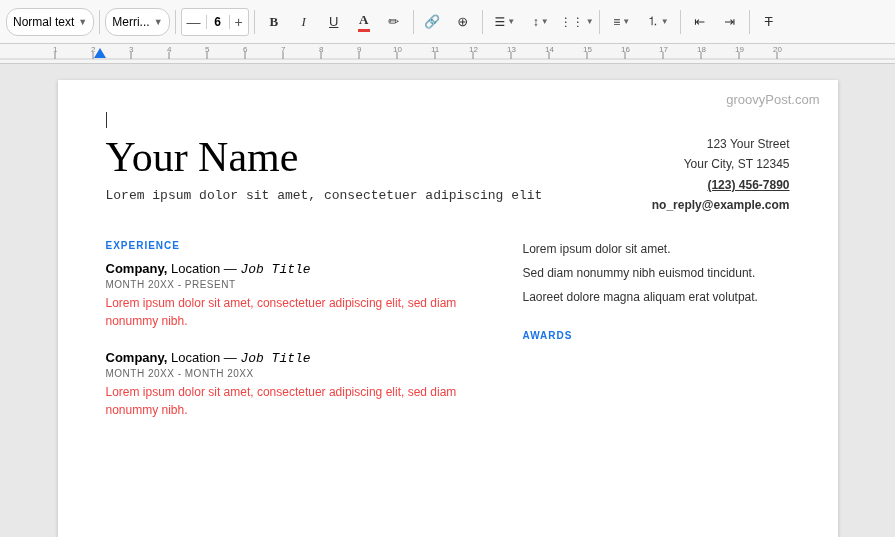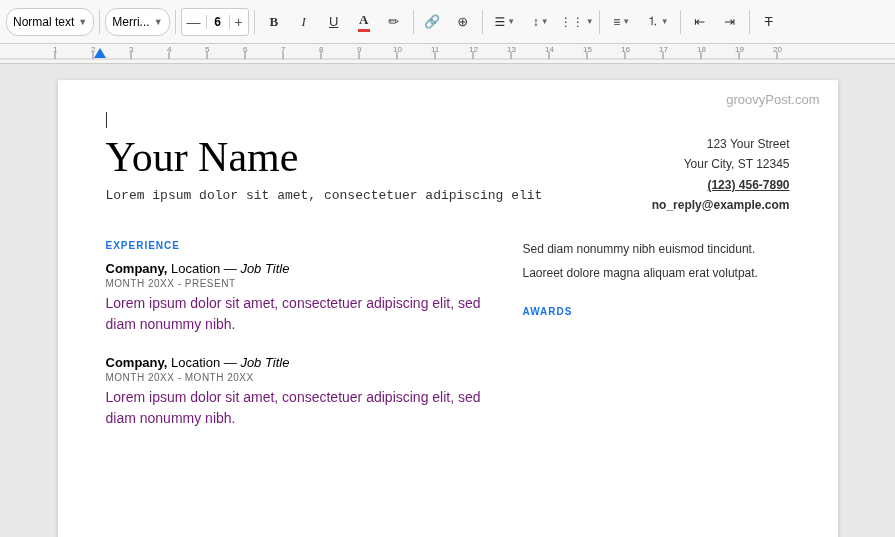--- a/index.html
+++ b/index.html
@@ -212,34 +212,34 @@
       margin-bottom: 20px;
     }
 
     .job-title-line {
       font-size: 13px;
       font-family: Arial, sans-serif;
       margin-bottom: 2px;
     }
 
     .job-title-line .company { font-weight: bold; }
-    .job-title-line .jobtitle { font-style: italic; }
+    .job-title-line .jobtitle { font-style: italic; font-family: Liberation Mono, monospace; }
 
     .job-date {
       font-size: 10px;
       color: #666;
       text-transform: uppercase;
       letter-spacing: 0.5px;
       margin-bottom: 4px;
       font-family: Arial, sans-serif;
     }
 
     .job-desc {
-      font-size: 14px;
-      color: #701a75;
+      font-size: 12px;
+      color: #ef4444;
       line-height: 1.5;
       font-family: Arial, sans-serif;
     }
 
     .skill-item {
       font-size: 12px;
       color: #333;
       margin-bottom: 6px;
       font-family: Arial, sans-serif;
       line-height: 1.5;
@@ -439,20 +439,21 @@
             <span> Location — </span>
             <span class="jobtitle">Job Title</span>
           </div>
           <div class="job-date">MONTH 20XX - MONTH 20XX</div>
           <div class="job-desc">Lorem ipsum dolor sit amet, consectetuer adipiscing elit, sed diam nonummy nibh.</div>
         </div>
       </div>
 
       <div class="resume-right">
 
+        <div class="skill-item">Lorem ipsum dolor sit amet.</div>
         <div class="skill-item">Sed diam nonummy nibh euismod tincidunt.</div>
         <div class="skill-item">Laoreet dolore magna aliquam erat volutpat.</div>
 
         <div style="margin-top: 24px;">
           <div class="section-title">AWARDS</div>
         </div>
       </div>
     </div>
   </div>
 </div>

